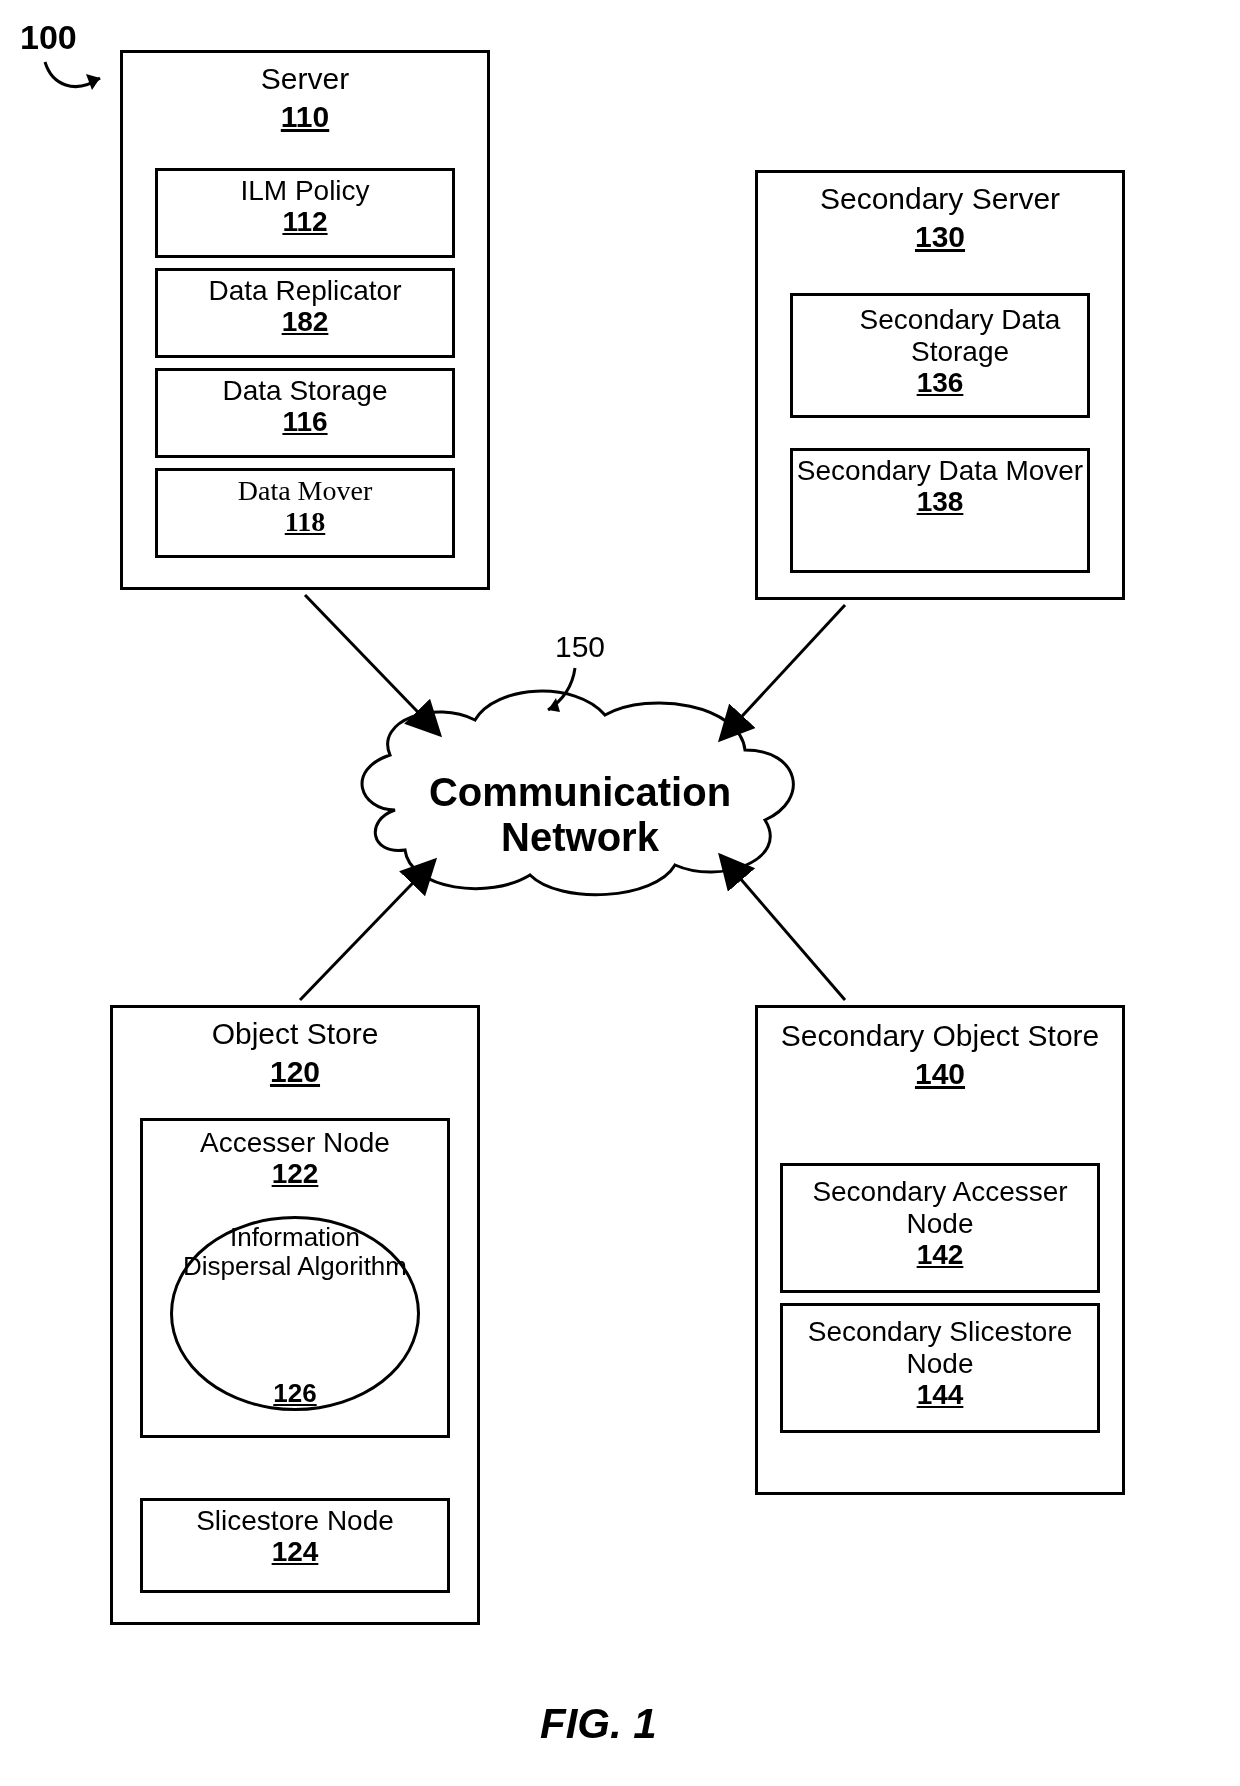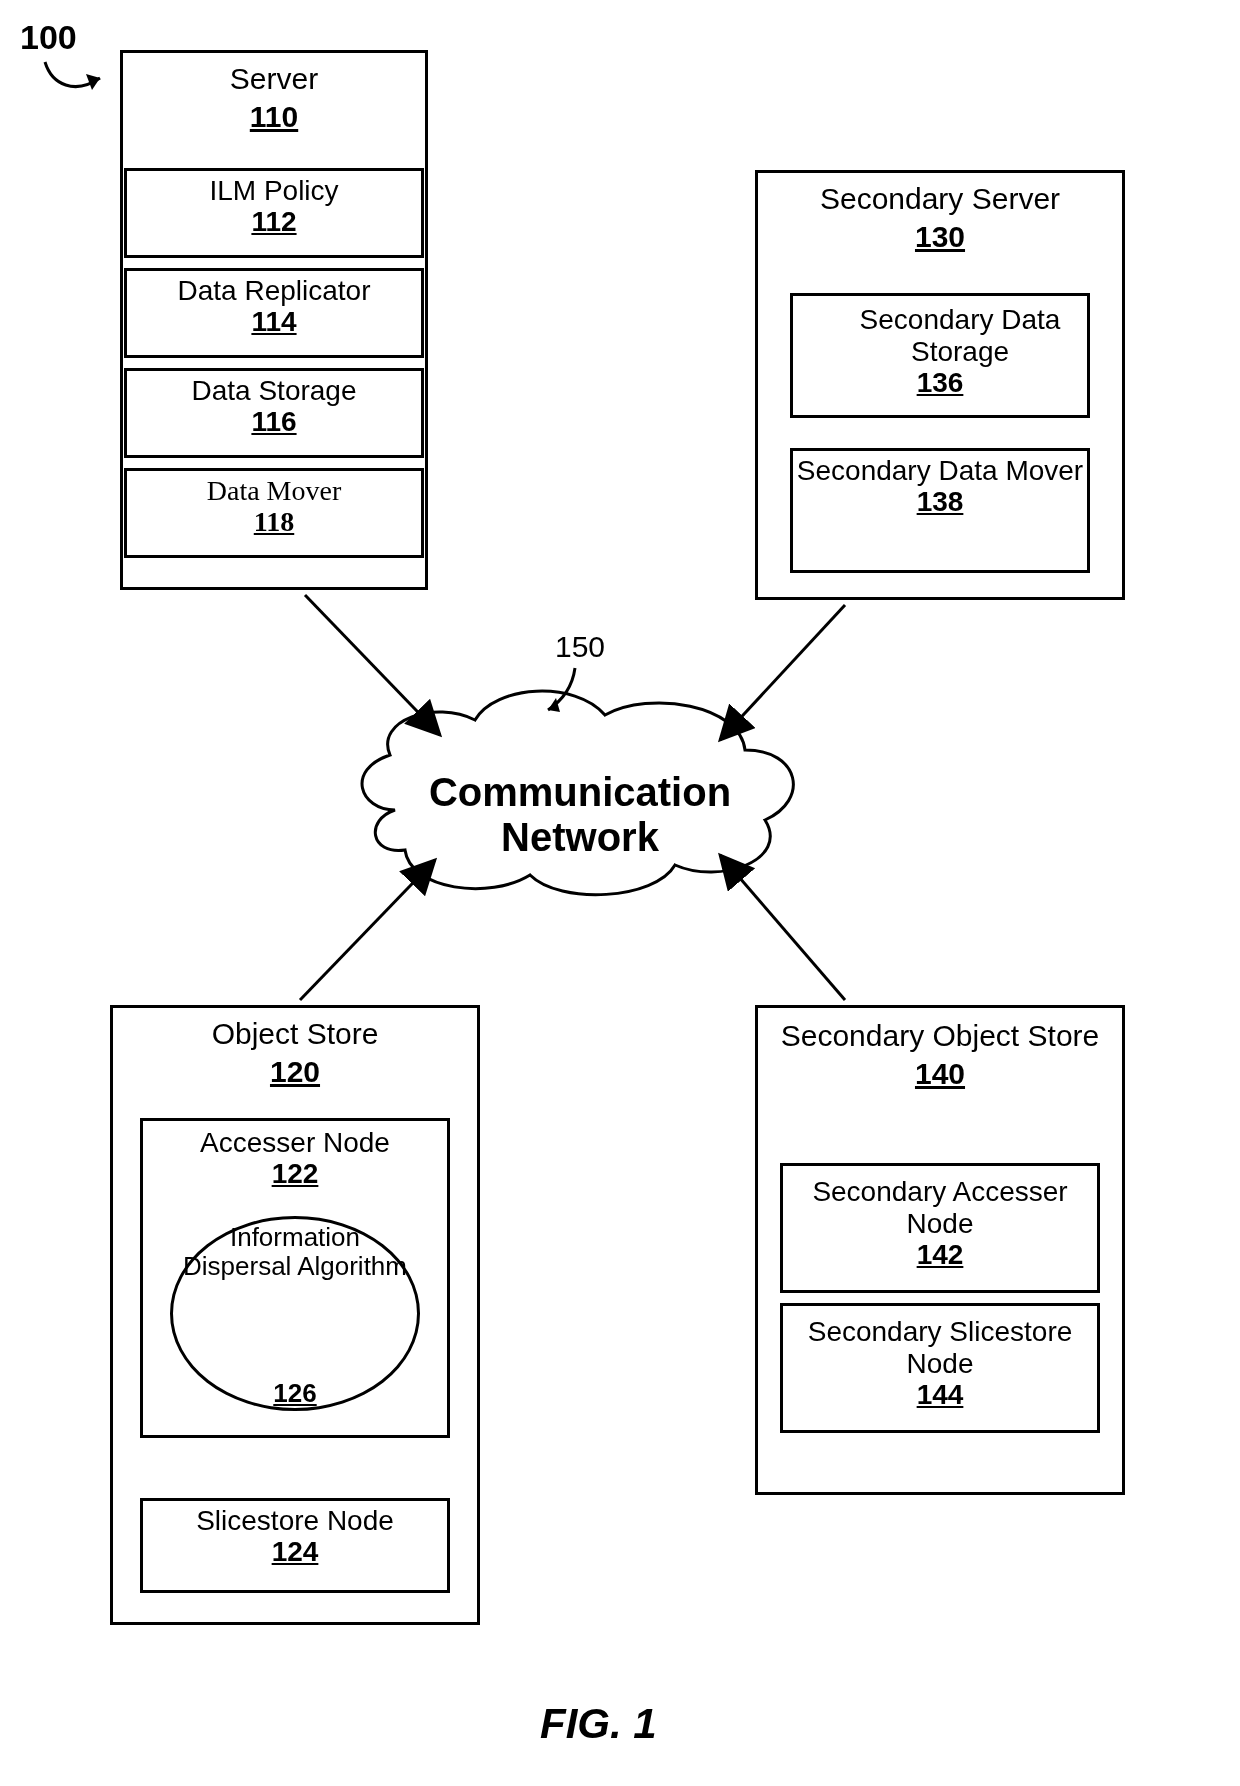--- a/index.html
+++ b/index.html
@@ -100,31 +100,31 @@
 <body>
 
 <div class="canvas">
 
   <div class="ref-label" style="left:20px; top:18px;">100</div>
   <svg class="overlay">
     <path d="M45 62 C 52 85, 75 95, 100 78" stroke="#000" stroke-width="3" fill="none"></path>
     <polygon points="100,78 86,74 92,90" fill="#000"></polygon>
   </svg>
 
-  <div class="block" style="left:120px; top:50px; width:308px; height:540px;">
+  <div class="block" style="left:120px; top:50px; width:370px; height:540px;">
     <div class="block-title">Server</div>
     <div class="block-num">110</div>
 
     <div class="inner" style="top:115px; width:300px; height:90px;">
       <div class="label">ILM Policy</div>
       <div class="num">112</div>
     </div>
     <div class="inner" style="top:215px; width:300px; height:90px;">
       <div class="label">Data Replicator</div>
-      <div class="num">114</div>
+      <div class="num">182</div>
     </div>
     <div class="inner" style="top:315px; width:300px; height:90px;">
       <div class="label">Data Storage</div>
       <div class="num">116</div>
     </div>
     <div class="inner" style="top:415px; width:300px; height:90px;font-family:Liberation Serif, serif;">
       <div class="label">Data Mover</div>
       <div class="num">118</div>
     </div>
   </div>

